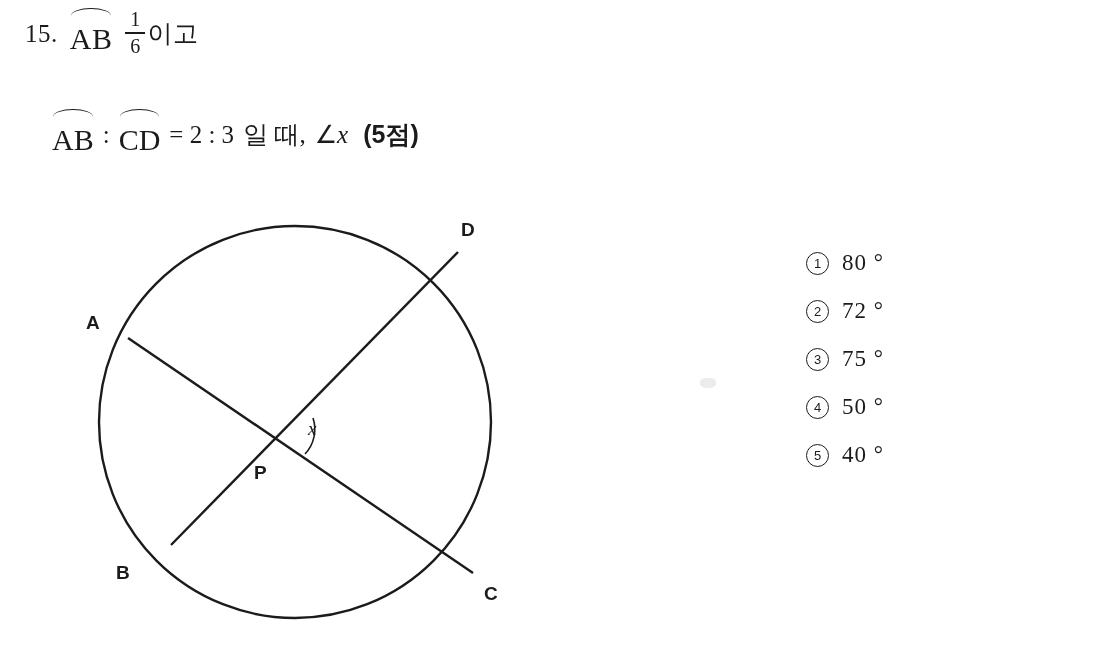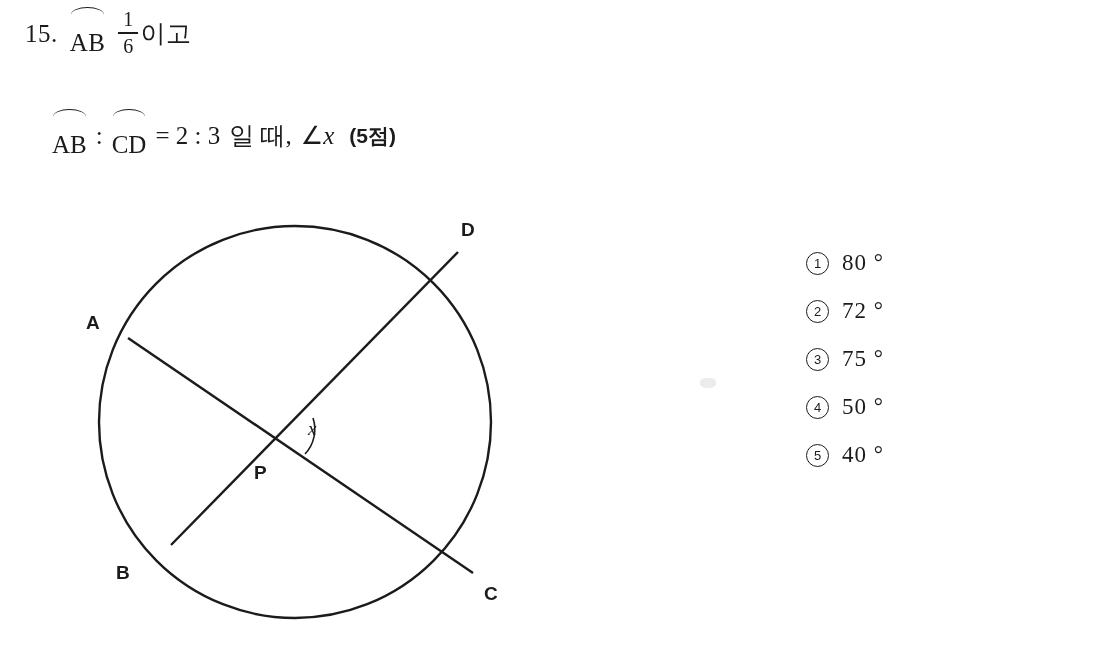--- a/index.html
+++ b/index.html
@@ -32,23 +32,23 @@
     white-space: nowrap;
   }
   .q-line1 .num {
     margin-right: 12px;
   }
   .q-line1 .seg { margin-right: 11px; }
 
   .arc-term {
     position: relative;
     display: inline-block;
-    padding-top: 19px;
-    font-family: "Liberation Serif", serif;
-    font-size: 25px;
+    padding-top: 11px;
+    font-family: "Liberation Serif", serif;
+    font-size: 30px;
   }
   .arc-term .arc-cap {
     position: absolute;
     left: 1px;
     right: 1px;
     top: -3px;
     height: 7px;
     border-top: 1.6px solid #1b1b1b;
     border-radius: 50% 50% 0 0 / 100% 100% 0 0;
   }
@@ -81,21 +81,21 @@
     white-space: nowrap;
   }
   .q-line2 .seg { margin-right: 9px; }
   .q-line2 .ital {
     font-style: italic;
     font-family: "Liberation Serif", serif;
   }
   .points {
     font-family: "Liberation Sans", sans-serif;
     font-weight: bold;
-    font-size: 21px;
+    font-size: 25px;
     margin-left: 6px;
   }
 
   
   .figure {
     position: absolute;
     left: 60px;
     top: 190px;
     width: 470px;
     height: 470px;

